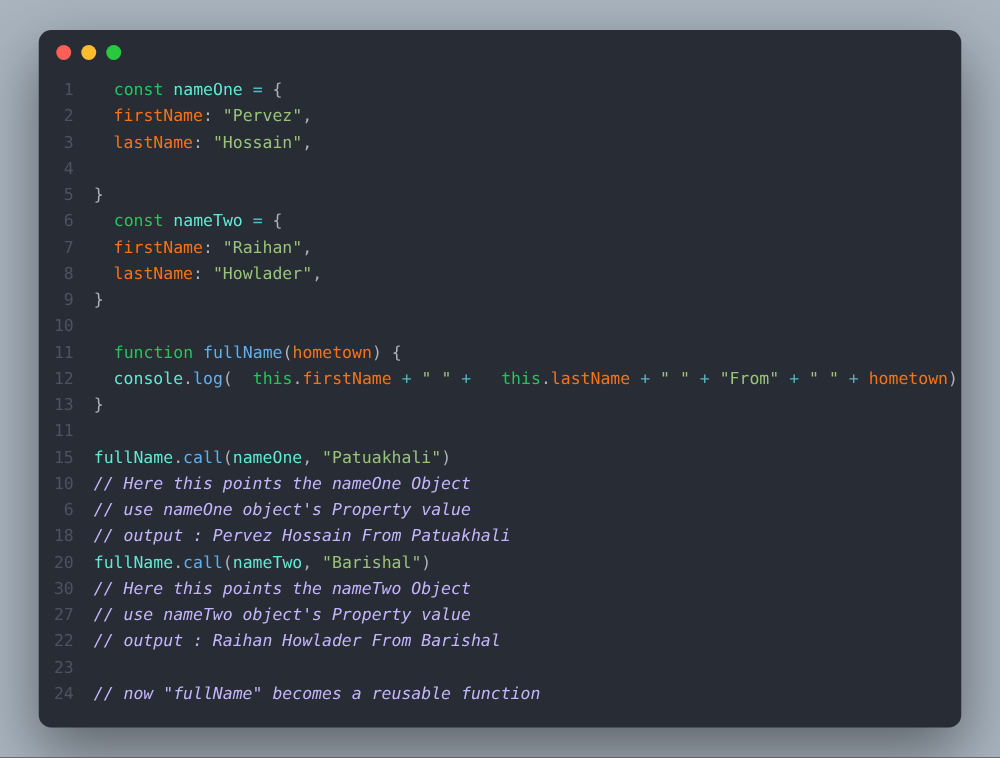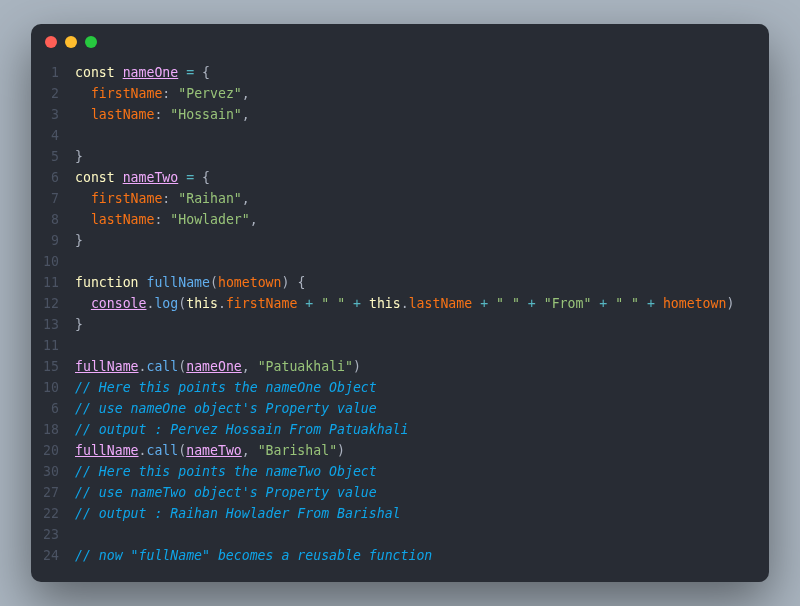--- a/index.html
+++ b/index.html
@@ -49,28 +49,28 @@
     color: #4b5363;
     padding-right: 16px;
     user-select: none;
     flex-shrink: 0;
   }
   .code {
     flex: 1;
     white-space: pre;
     color: #abb2bf;
   }
-  .tok-kw   { color: #fef9c3; }  
-  .tok-name { color: #f0abfc; text-decoration: underline; }  
+  .tok-kw   { color: #22c55e; margin-left: 16px; }  
+  .tok-name { color: #5eead4; }  
   .tok-prop { color: #f97316; }  
   .tok-fn   { color: #61afef; }  
   .tok-str  { color: #98c379; }  
   .tok-pun  { color: #abb2bf; }
   .tok-op   { color: #56b6c2; }  
-  .tok-cmt  { color: #0ea5e9; font-style: italic; }
+  .tok-cmt  { color: #c4b5fd; font-style: italic; }
 </style>
 </head>
 <body>
 
 <div class="window">
   <div class="titlebar">
     <div class="tl-dot dot-red"></div>
     <div class="tl-dot dot-yellow"></div>
     <div class="tl-dot dot-green"></div>
   </div>

